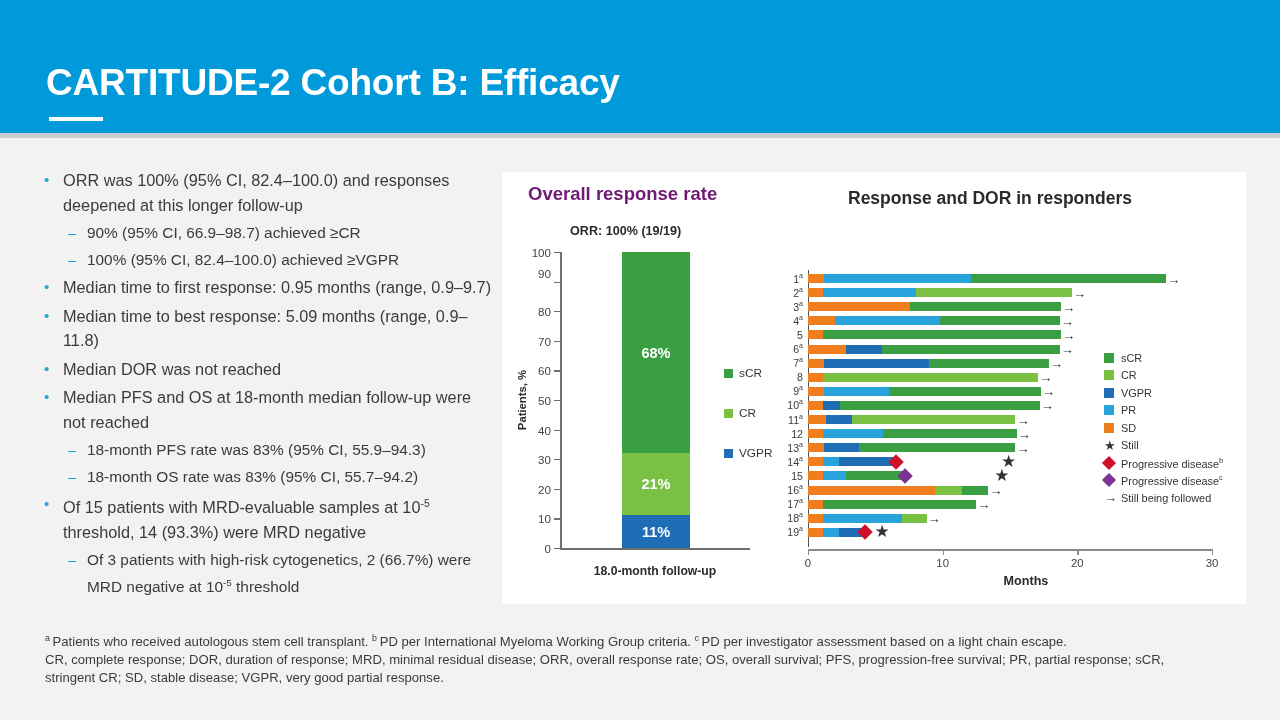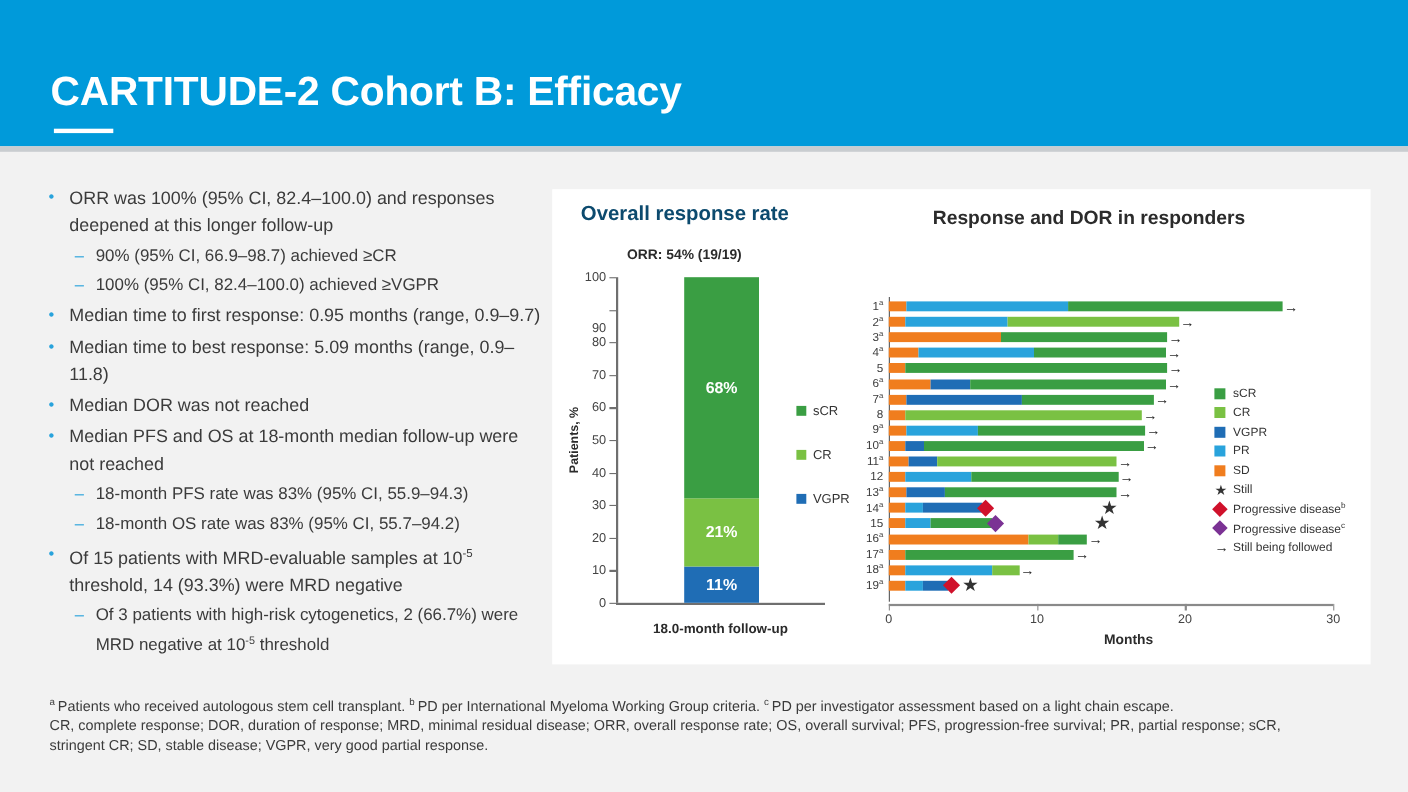--- a/index.html
+++ b/index.html
@@ -48,21 +48,21 @@
   .b-txt2 { font-size: 15.4px; line-height: 23px; color: #3b3b3b; flex: 1; }
   .b-txt sup, .b-txt2 sup { font-size: 0.64em; vertical-align: super; }
 
   
   .panel {
     position: absolute; left: 502px; top: 172px;
     width: 744px; height: 432px; background: #ffffff;
   }
   .chart-title-left {
     position: absolute; left: 26px; top: 11px;
-    font-size: 18.5px; font-weight: bold; color: #0c4a6e;
+    font-size: 18.5px; font-weight: bold; color: #701a75;
   }
   .chart-title-right {
     position: absolute; left: 346px; top: 16px;
     font-size: 17.5px; font-weight: bold; color: #2b2b2b;
   }
 
   
   .orr { position: absolute; left: 10px; top: 52px; width: 250px; height: 370px; }
   .orr-subtitle {
     position: absolute; left: 58px; top: 0px;
@@ -219,21 +219,21 @@
         <div class="mark2">–</div>
         <div class="b-txt2">Of 3 patients with high-risk cytogenetics, 2 (66.7%) were MRD negative at 10<sup>-5</sup> threshold</div>
       </div>
     </div>
 
   <div class="panel">
     <div class="chart-title-left">Overall response rate</div>
     <div class="chart-title-right">Response and DOR in responders</div>
 
     <div class="orr">
-      <div class="orr-subtitle">ORR: 54% (19/19)</div>
+      <div class="orr-subtitle">ORR: 100% (19/19)</div>
       <div class="orr-plot" id="orr-plot">
         <div class="orr-axis-v"></div>
         <div class="orr-axis-h"></div>
         <div class="yaxis-title">Patients, %</div>
         <div class="xcat">18.0-month follow-up</div>
       <div class="ytick" style="top: 296px;"></div>
           <div class="ylab" style="top: 296px;">0</div>
           <div class="ytick" style="top: 266.4px;"></div>
           <div class="ylab" style="top: 266.4px;">10</div>
           <div class="ytick" style="top: 236.8px;"></div>
@@ -244,21 +244,21 @@
           <div class="ylab" style="top: 177.6px;">40</div>
           <div class="ytick" style="top: 148px;"></div>
           <div class="ylab" style="top: 148px;">50</div>
           <div class="ytick" style="top: 118.4px;"></div>
           <div class="ylab" style="top: 118.4px;">60</div>
           <div class="ytick" style="top: 88.8px;"></div>
           <div class="ylab" style="top: 88.8px;">70</div>
           <div class="ytick" style="top: 59.2px;"></div>
           <div class="ylab" style="top: 59.2px;">80</div>
           <div class="ytick" style="top: 29.6px;"></div>
-          <div class="ylab" style="top: 46px;">90</div>
+          <div class="ylab" style="top: 21px;">90</div>
           <div class="ytick" style="top: 0px;"></div>
           <div class="ylab" style="top: 0px;">100</div>
           <div class="seg" style="top: 263.44px; height: 32.56px; background: rgb(31, 109, 181); left: 62px;">
             <span>11%</span>
           </div>
           <div class="seg" style="top: 201.28px; height: 62.16px; background: rgb(122, 193, 67); left: 62px;">
             <span>21%</span>
           </div>
           <div class="seg" style="top: 0px; height: 201.28px; background: rgb(58, 158, 67); left: 62px;">
             <span>68%</span>

